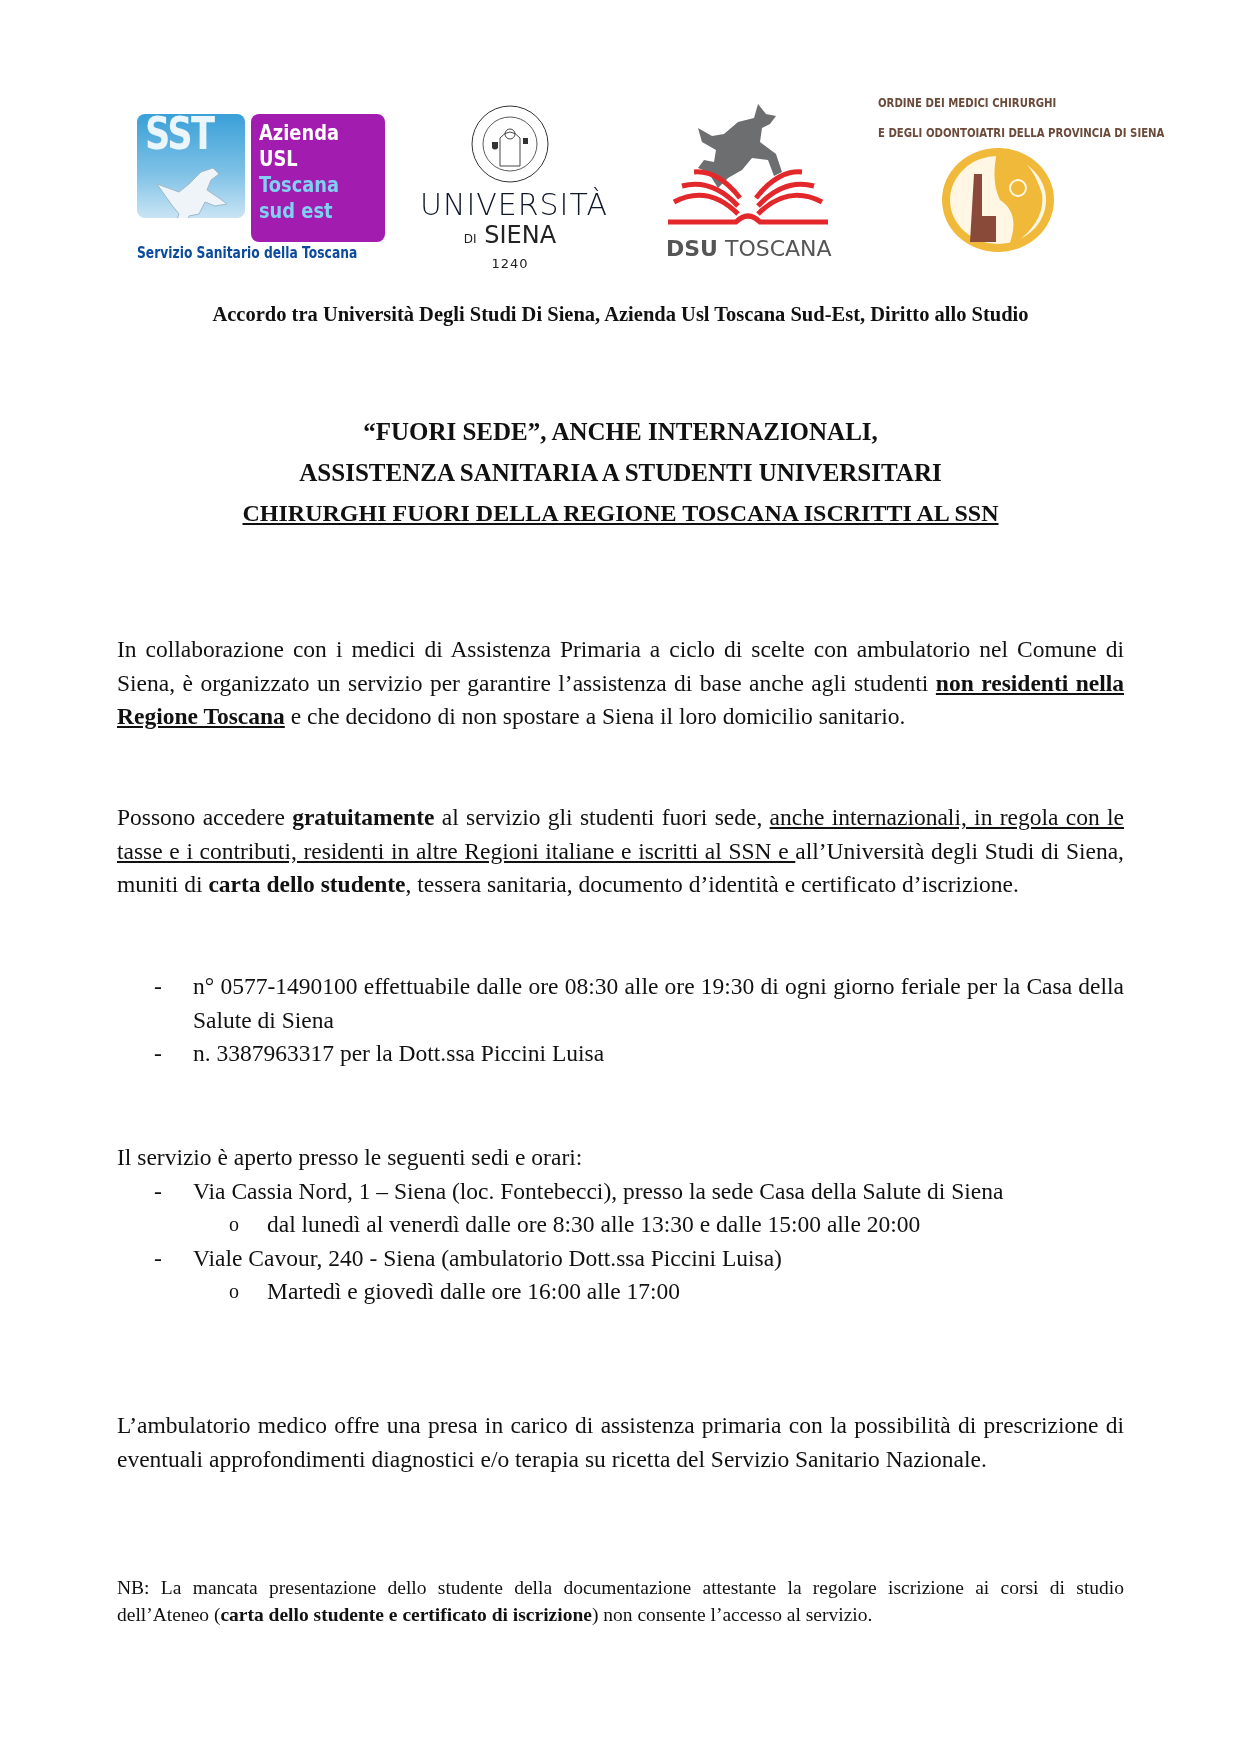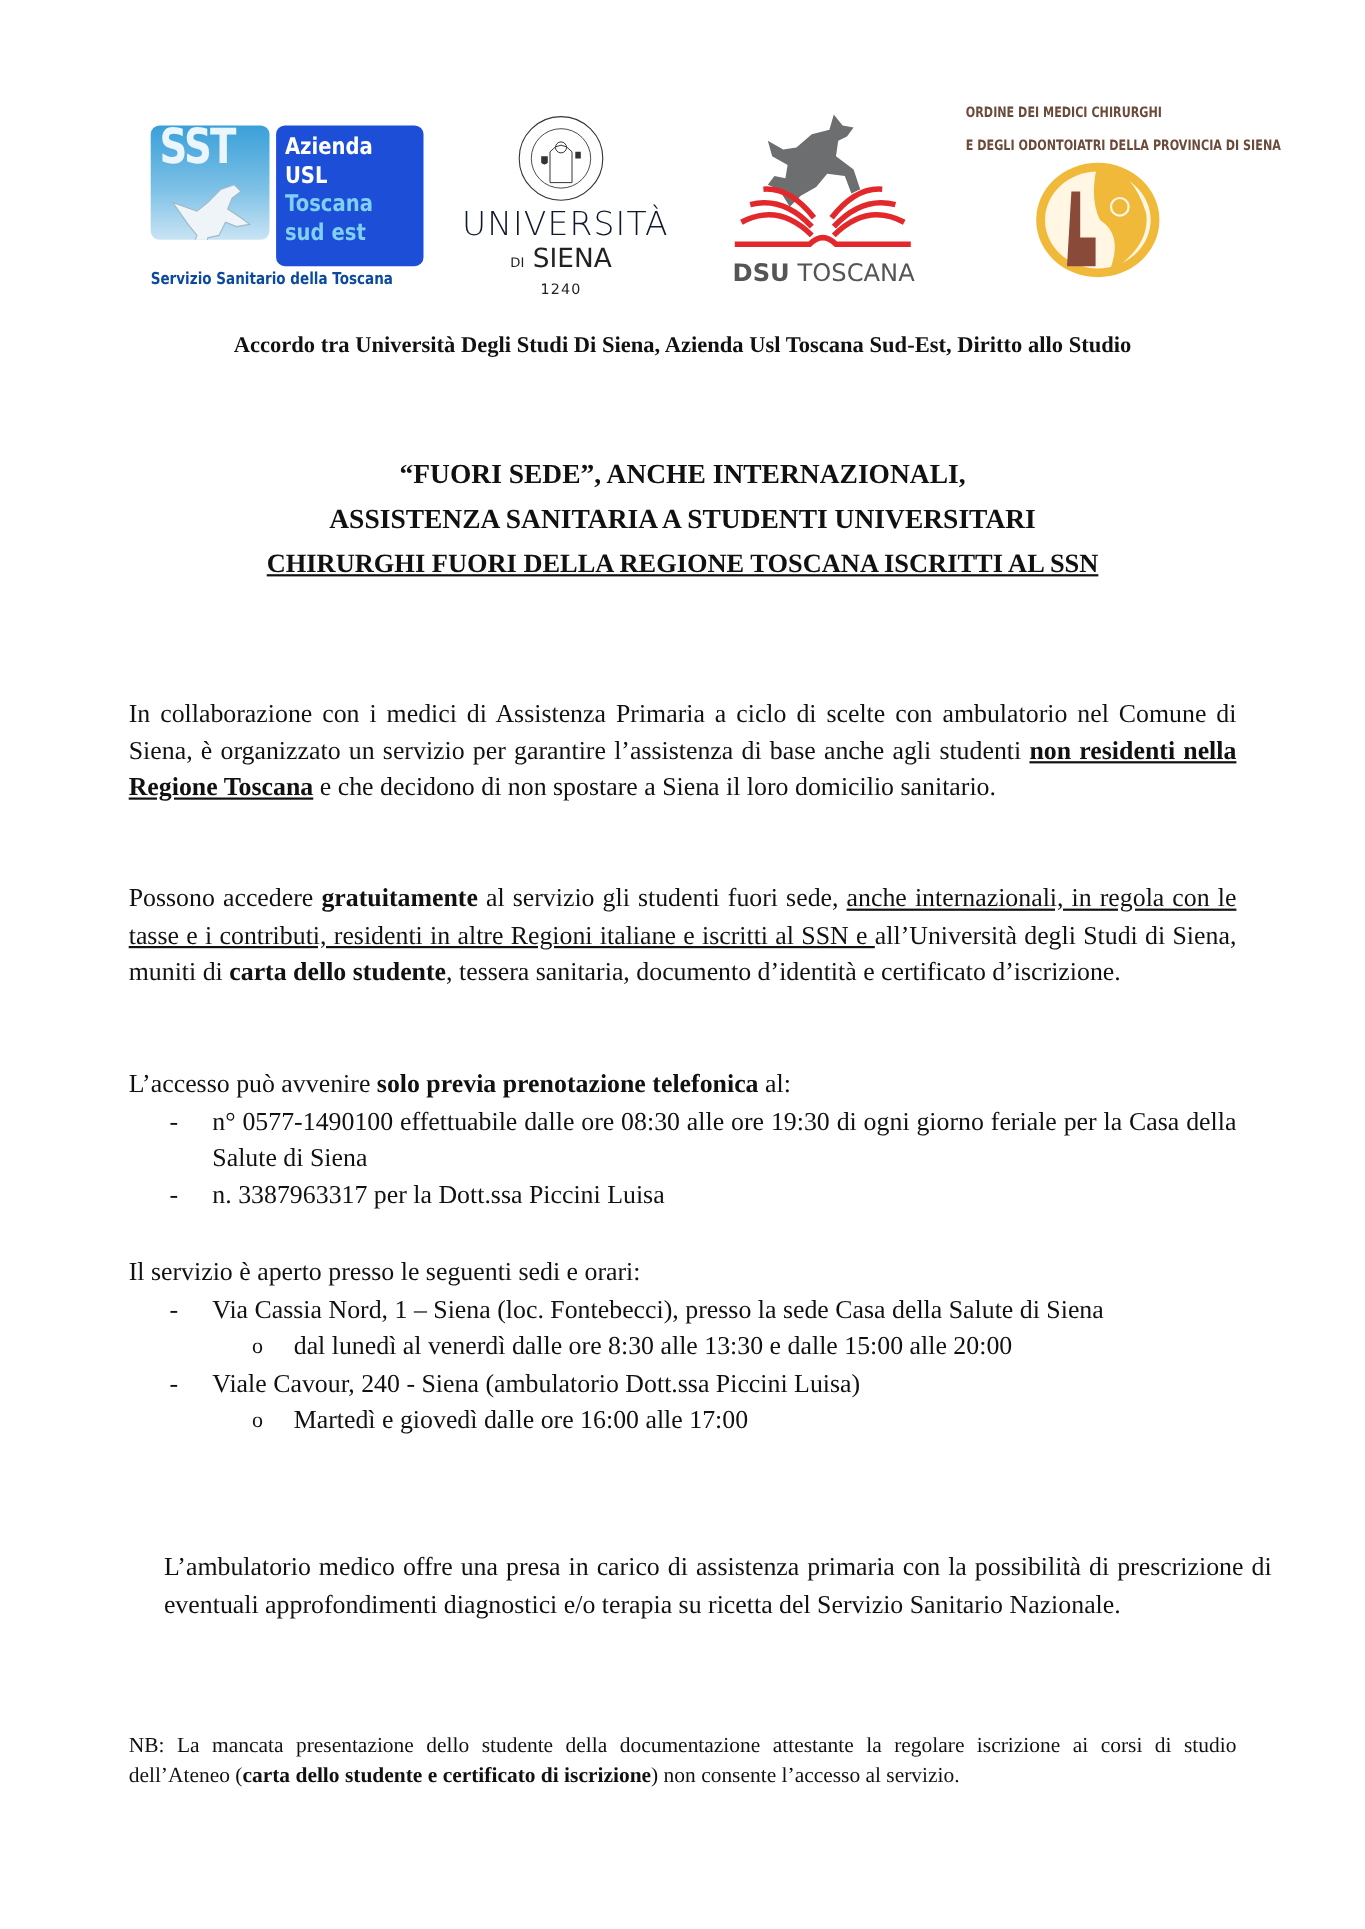--- a/index.html
+++ b/index.html
@@ -7,21 +7,21 @@
   body { position: relative; font-family: "Liberation Serif", "DejaVu Serif", serif; color: #111; overflow: hidden; }
 
   
   .logo { position: absolute; }
   #logo-sst { left: 137px; top: 114px; width: 250px; height: 150px; }
   .sst-left { position: absolute; left: 0; top: 0; width: 108px; height: 104px; border-radius: 8px;
               background: linear-gradient(180deg, #3aa0d8 0%, #7cc0e6 55%, #c9e4f4 100%); overflow: hidden; }
   .sst-letters { position: absolute; left: 8px; top: -6px; font-family: "DejaVu Sans", sans-serif; font-weight: bold;
                  font-size: 44px; color: #eaf6fc; letter-spacing: -2px; transform: scaleX(0.8); transform-origin: left top; }
   .sst-horse { position: absolute; left: 12px; top: 40px; width: 90px; height: 88px; }
-  .sst-right { position: absolute; left: 114px; top: 0; width: 134px; height: 128px; border-radius: 8px; background: #1d4ed8; padding: 6px 8px; }
+  .sst-right { position: absolute; left: 114px; top: 0; width: 134px; height: 128px; border-radius: 8px; background: #a21caf; padding: 6px 8px; }
   .sst-right span { display: block; font-family: "DejaVu Sans", sans-serif; font-weight: bold; font-size: 21px; line-height: 26px;
                     transform: scaleX(0.85); transform-origin: left; }
   .sst-w { color: #ffffff; }
   .sst-c { color: #7fd0f2; }
   .sst-caption { position: absolute; left: 0; top: 130px; width: 260px; font-family: "DejaVu Sans", sans-serif; font-weight: bold;
                  font-size: 15px; color: #0b4a9c; transform: scaleX(0.82); transform-origin: left; white-space: nowrap; }
 
   #logo-unisi { left: 420px; top: 104px; width: 180px; height: 170px; text-align: center; }
   .unisi-seal { display: block; margin: 0 auto; width: 80px; height: 80px; }
   .unisi-name { font-family: "DejaVu Sans", sans-serif; font-weight: 300; font-size: 30px; color: #0f172a; letter-spacing: 1px; line-height: 34px; margin-top: 4px; }
@@ -43,21 +43,21 @@
   #title .t-line { display: block; line-height: 41px; }
   #title .t-line.u { text-decoration: underline; font-size: 24px; }
 
   .para { position: absolute; left: 117px; width: 1007px; font-size: 23.5px; line-height: 33.5px; text-align: justify; }
   .para b { font-weight: bold; }
   .para u { text-decoration: underline; }
   #p1 { top: 633px; }
   #p2 { top: 801px; }
   #p3 { top: 970px; }
   #p4 { top: 1141px; }
-  #p5 { top: 1409px; margin-left: 32px; }
+  #p5 { top: 1409px; }
 
   .list { list-style: none; margin-top: 0; }
   .list > li { position: relative; padding-left: 76px; text-align: justify; }
   .list > li > .dash { position: absolute; left: 37px; top: 0; }
   .sublist { list-style: none; }
   .sublist li { position: relative; padding-left: 150px; margin-left: -76px; }
   .sublist li .circ { position: absolute; left: 112px; top: 0; font-size: 20px; }
 
   #nb { position: absolute; left: 117px; top: 1574px; width: 1007px; font-size: 19.5px; line-height: 27px; text-align: justify; }
   #nb b { font-weight: bold; }
@@ -139,23 +139,20 @@
 
 <div class="para" id="p1">
   <span>In collaborazione con i medici di Assistenza Primaria a ciclo di scelte con ambula­torio nel Comune di Siena, è organizzato un servizio per garantire l’assistenza di base anche agli studenti </span><b><u>non residenti nella Regione Toscana</u></b><span> e che decidono di non spostare a Siena il loro domicilio sanitario.</span>
 </div>
 
 <div class="para" id="p2">
   <span>Possono accedere </span><b>gratuitamente</b><span> al servizio gli studenti fuori sede, </span><u>anche internazionali, in regola con le tasse e i contributi, residenti in altre Regioni italiane e iscritti al SSN e </u><span>all’Università degli Studi di Siena, muniti di </span><b>carta dello studente</b><span>, tessera sanitaria, documento d’identità e certificato d’iscrizione.</span>
 </div>
 
 <div class="para" id="p3">
-  <div>
-    <span>L’accesso può avvenire </span><b>solo previa prenotazione telefonica</b><span> al:</span>
-  </div>
   <ul class="list">
     <li><span class="dash">-</span><span>n° 0577-1490100 effettuabile dalle ore 08:30 alle ore 19:30 di ogni giorno feriale per la Casa della Salute di Siena</span></li>
     <li><span class="dash">-</span><span>n. 3387963317 per la Dott.ssa Piccini Luisa</span></li>
   </ul>
 </div>
 
 <div class="para" id="p4">
   <div>Il servizio è aperto presso le seguenti sedi e orari:</div>
   <ul class="list">
     <li>

